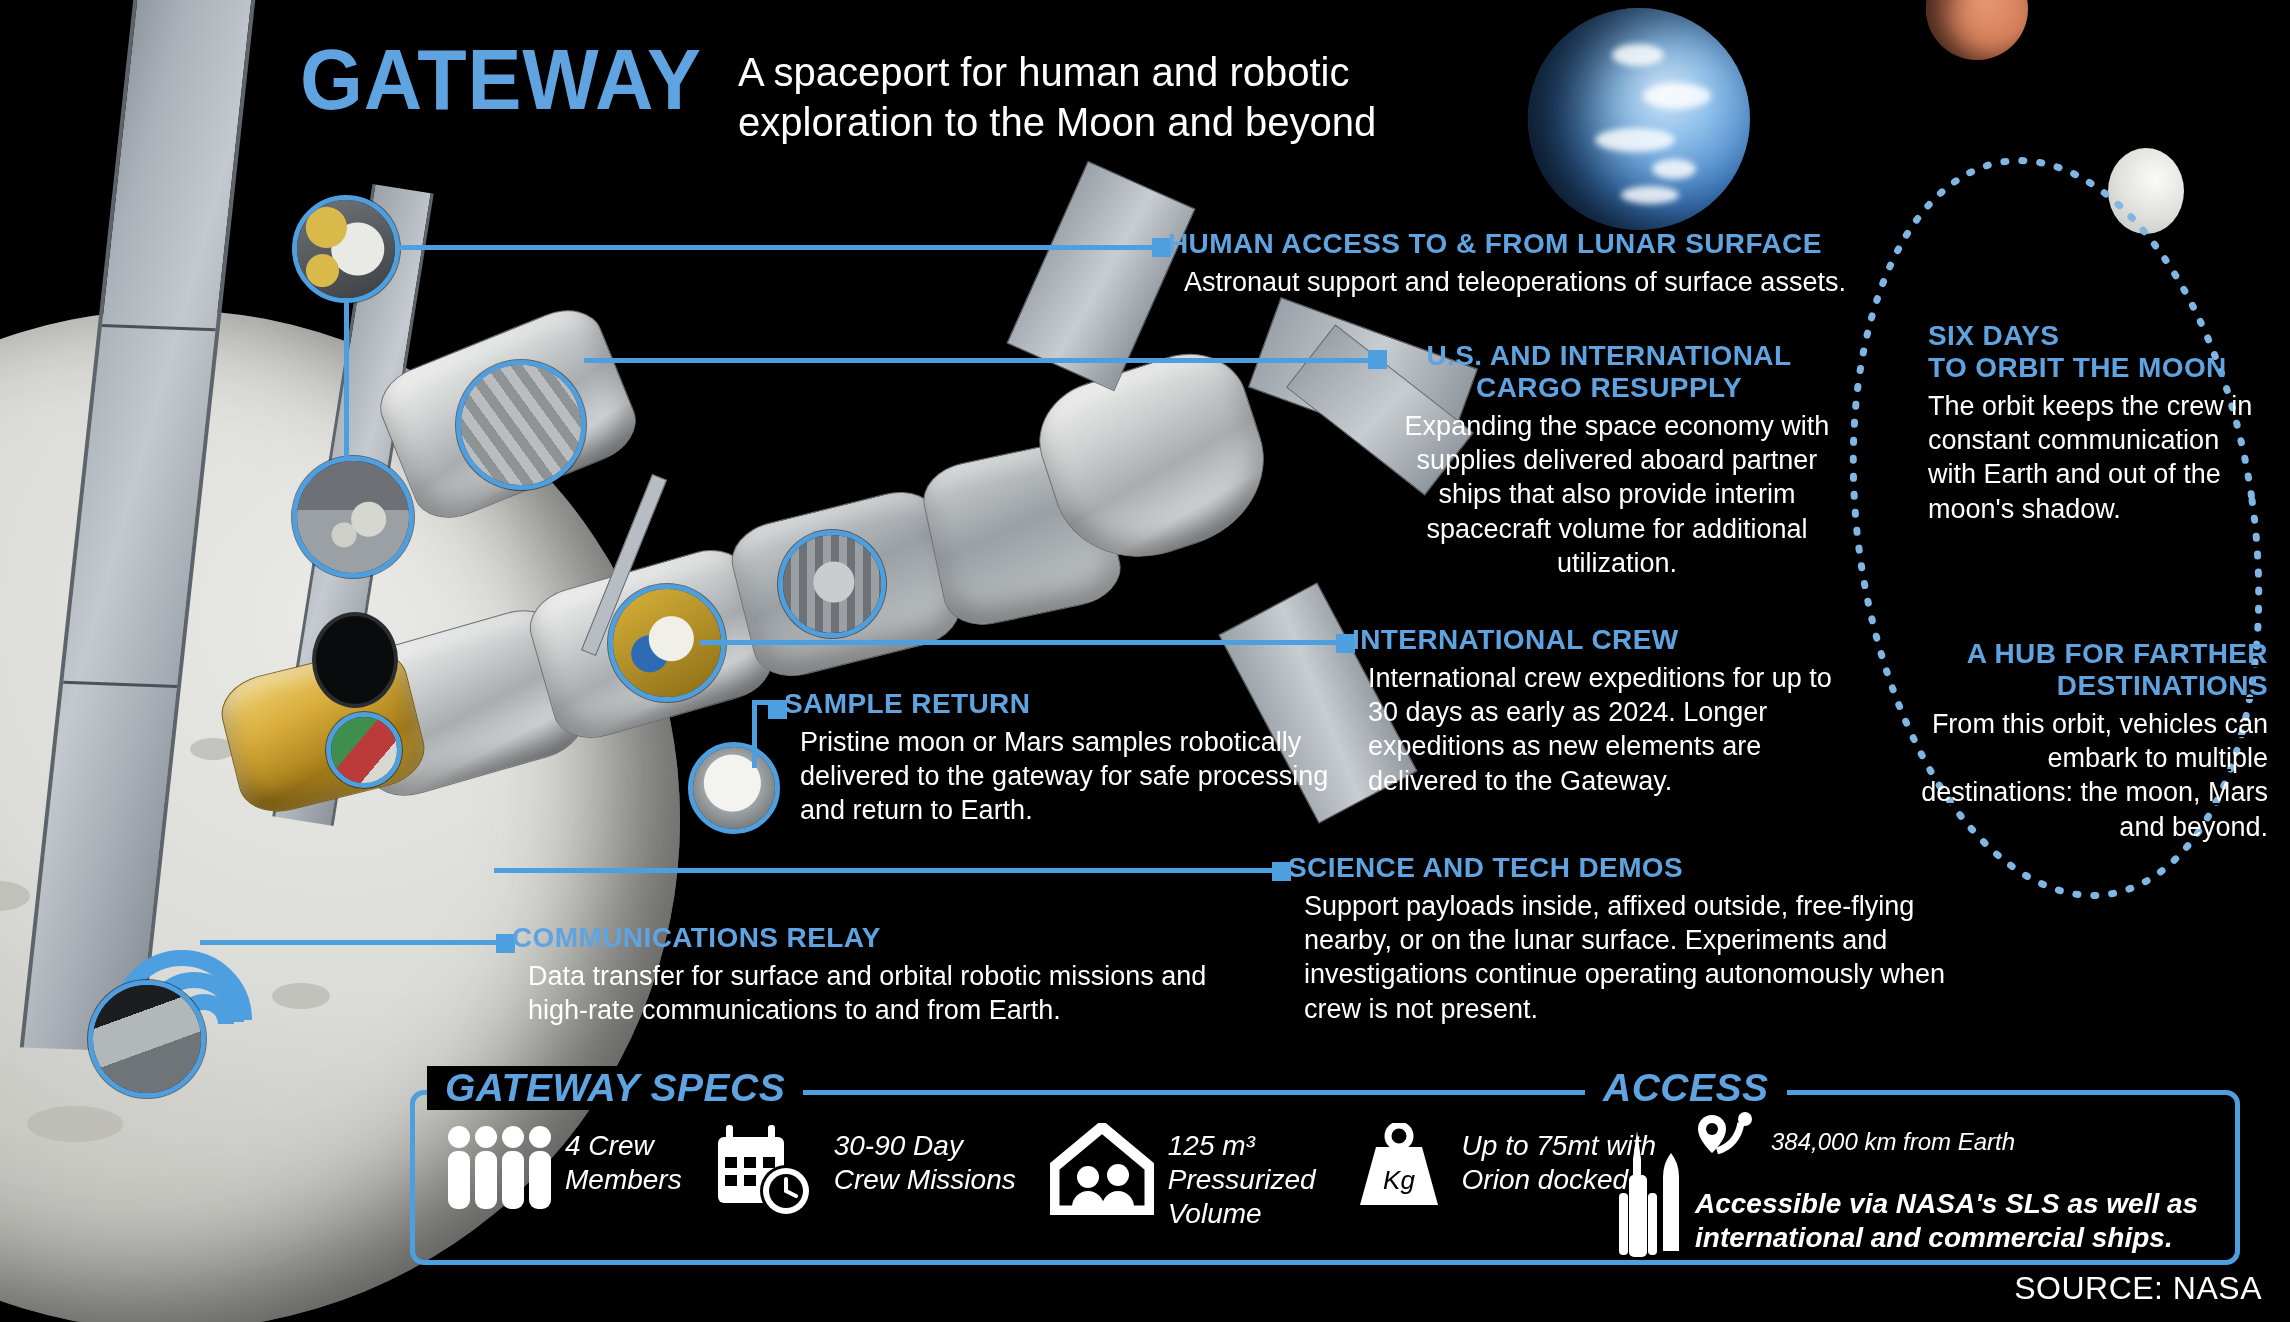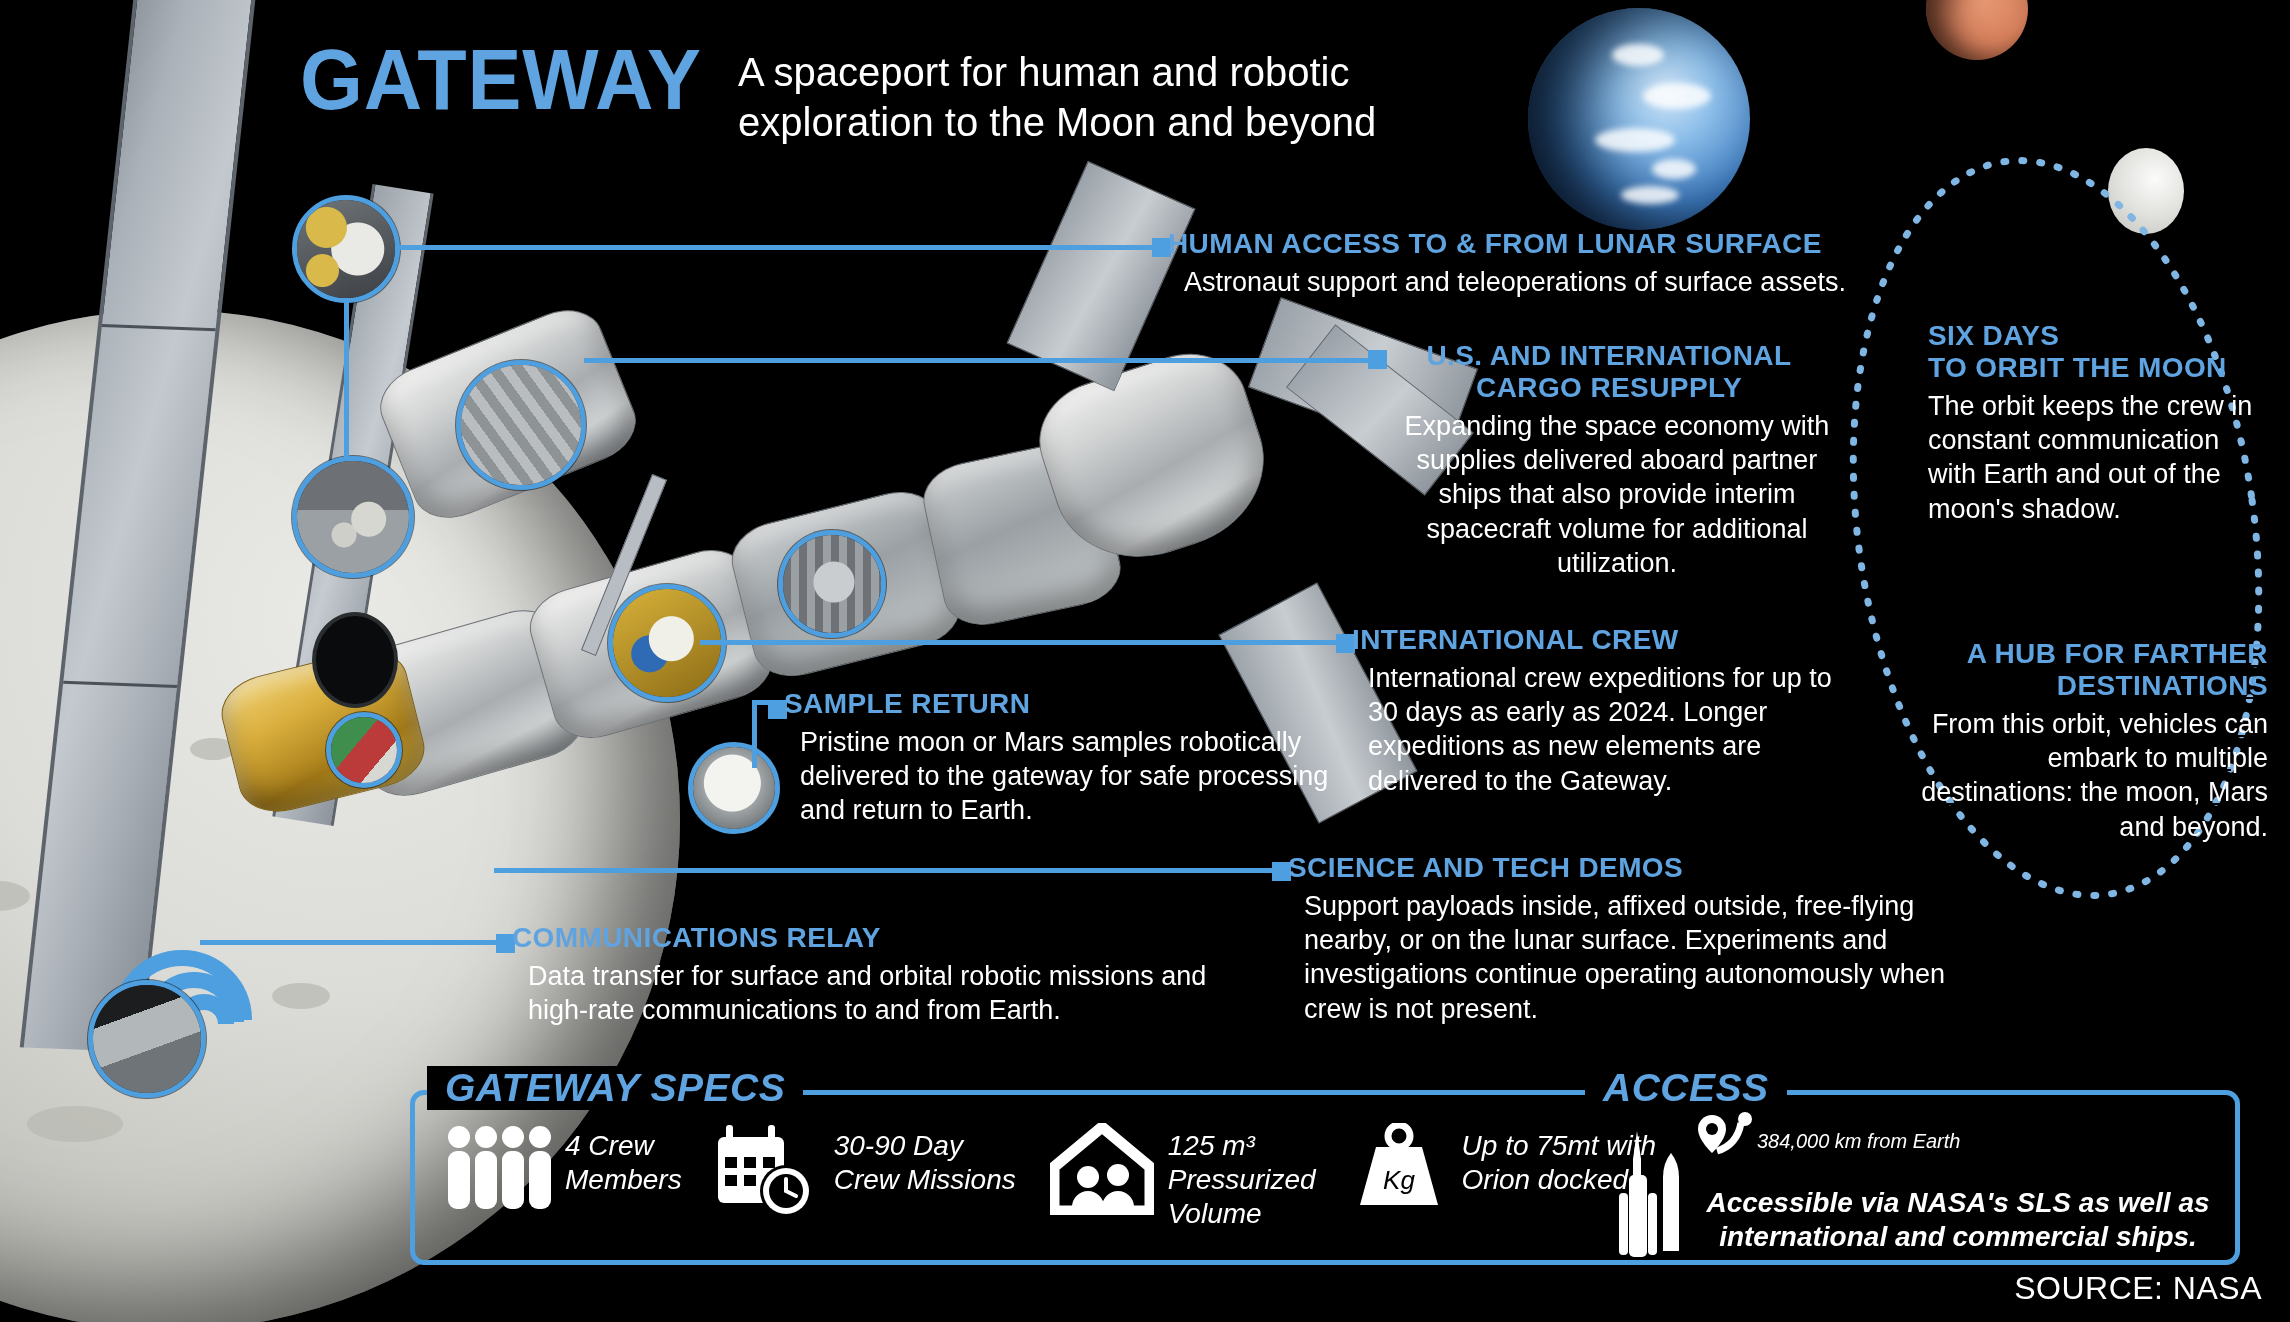--- a/index.html
+++ b/index.html
@@ -231,32 +231,31 @@
   }
   .icon-wrap { flex: 0 0 auto; }
 
   .access-row {
     position: absolute;
     left: 1196px; top: 16px;
     width: 610px;
     color: #fff;
   }
   .access-line1 {
-    display: flex; align-items: center; 
-    font-size: 20px;
+    display: flex; align-items: center; gap: 14px;
+    font-size: 24px;
     margin-bottom: 14px;
     margin-left: 84px;
   }
   .access-line2 {
     font-size: 28px;
     font-weight: 700;
     line-height: 1.22;
     margin-left: 84px;
     white-space: pre-line;
-    text-align: center;
   }
   .rockets { position: absolute; left: 4px; top: 20px; }
 
   .source {
     position: absolute;
     right: 28px; top: 1270px;
     color: #fff;
     font-size: 32px;
     font-weight: 400;
     letter-spacing: .5px;

